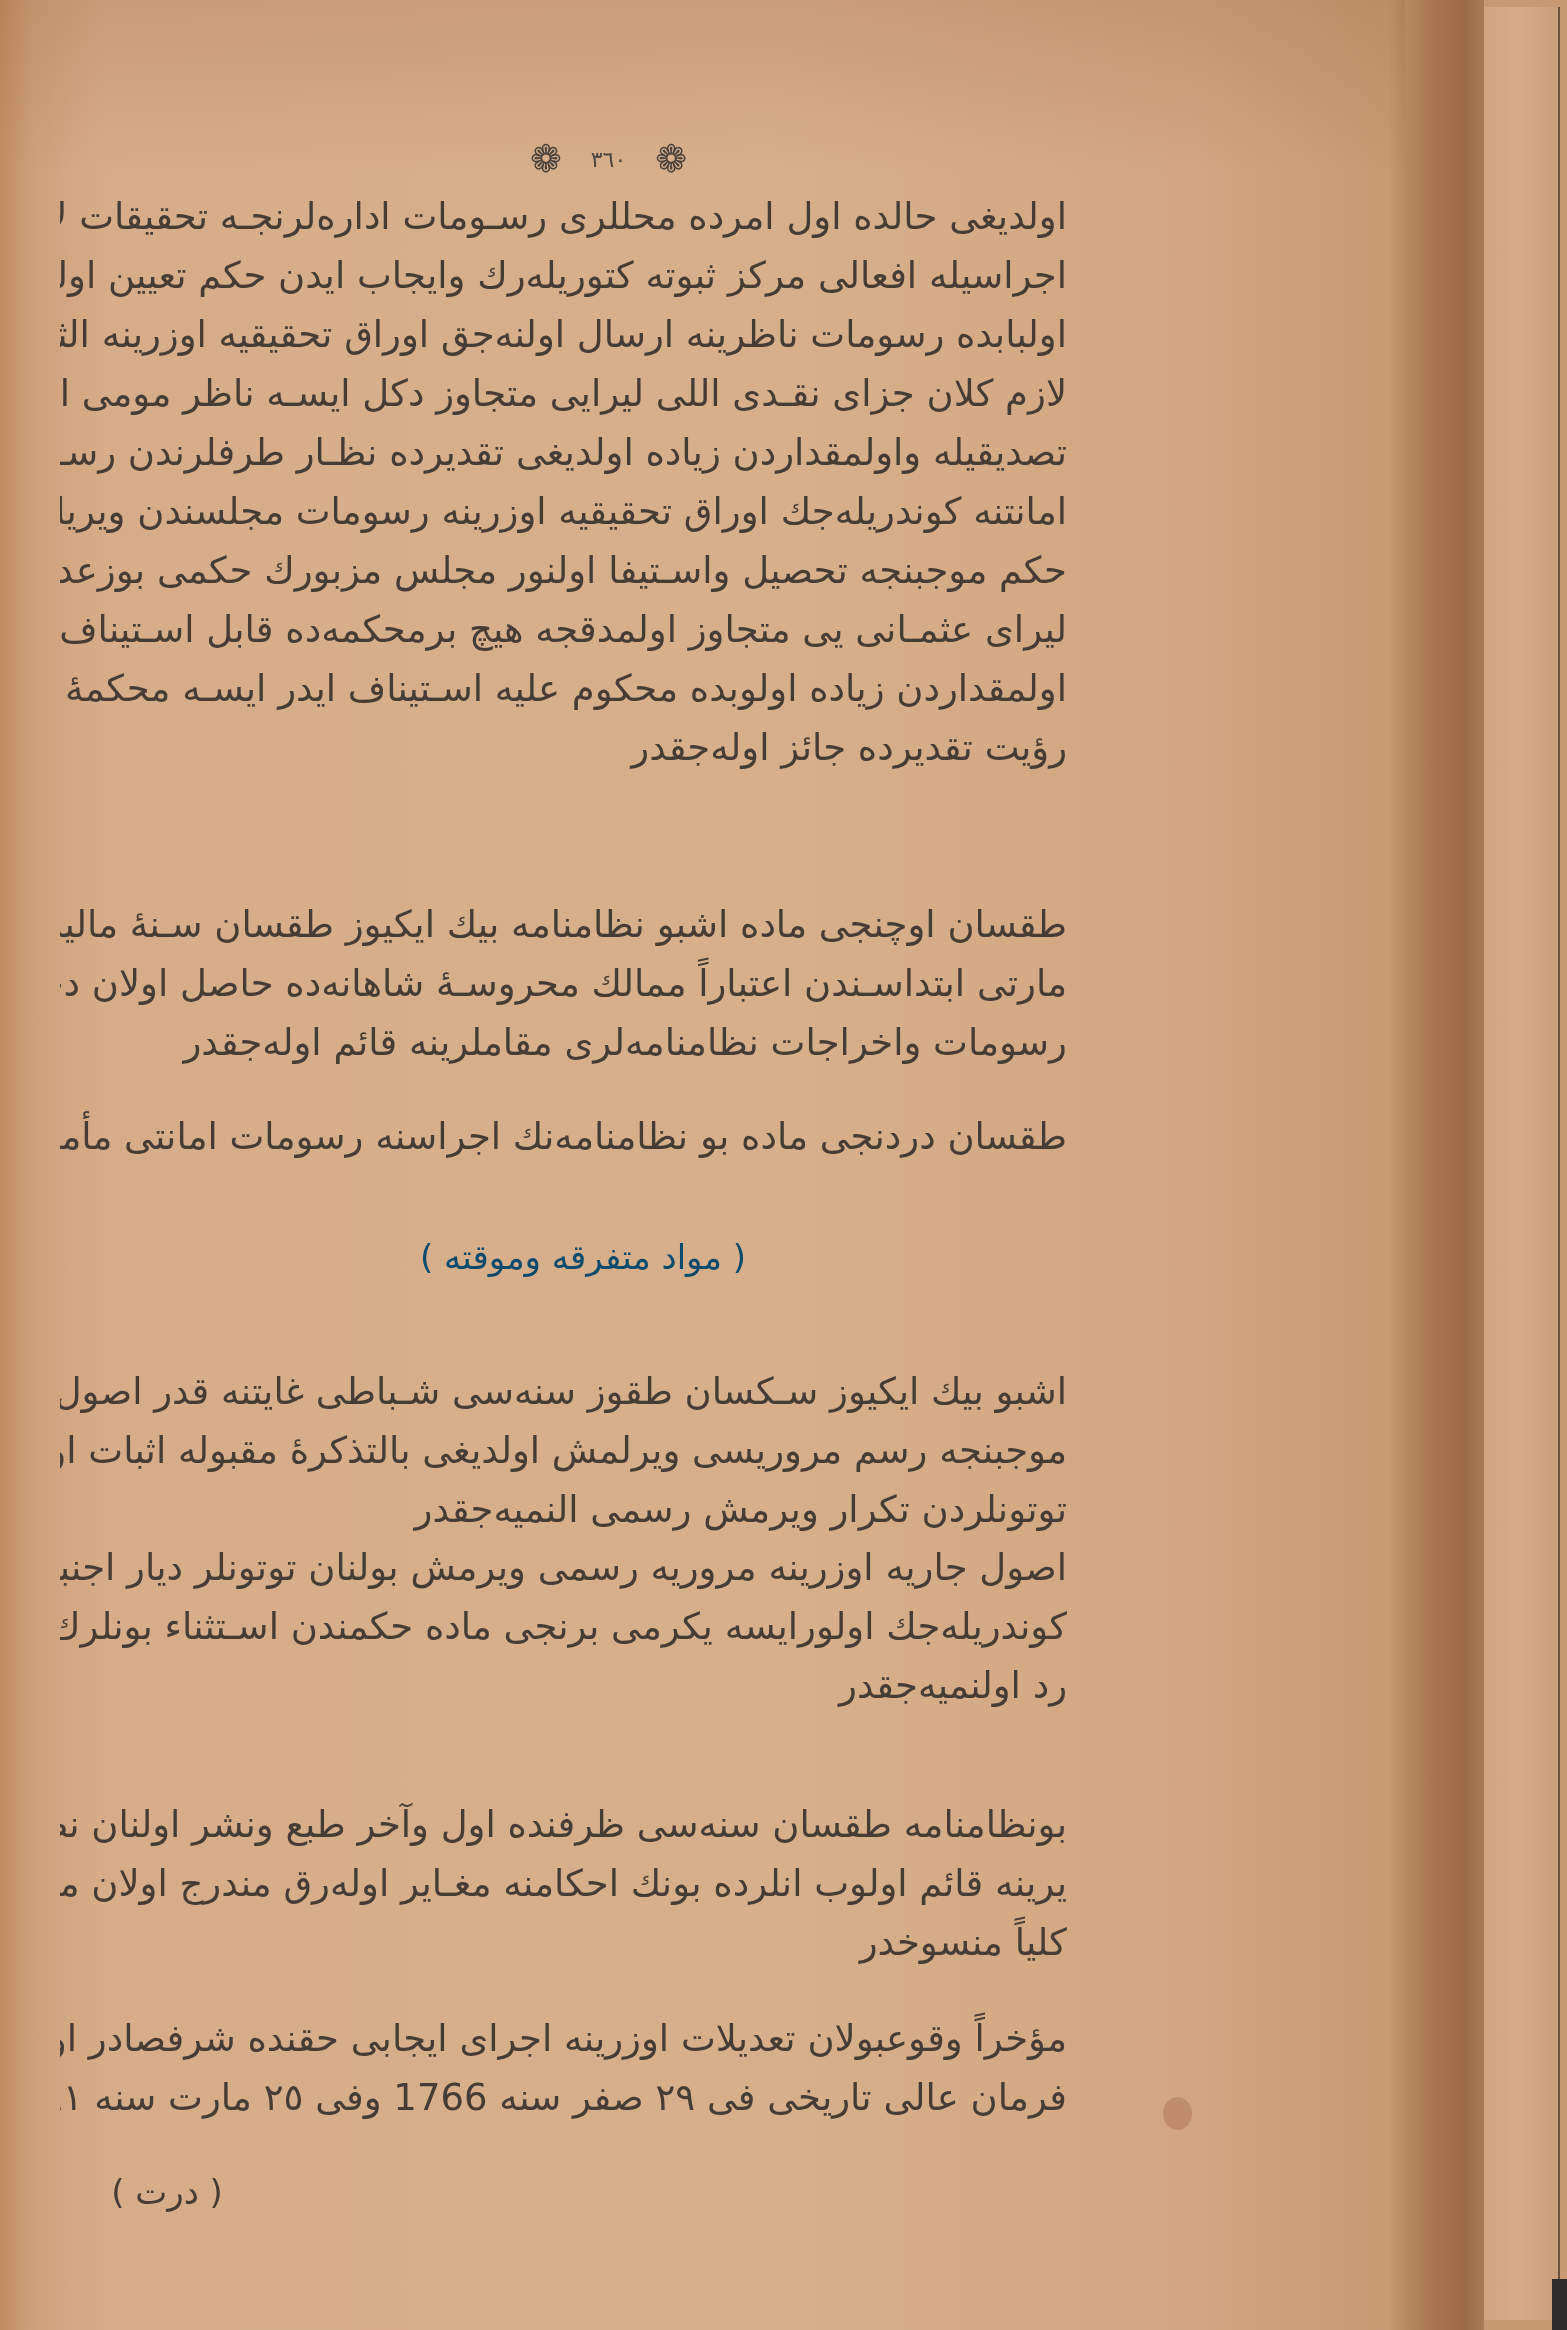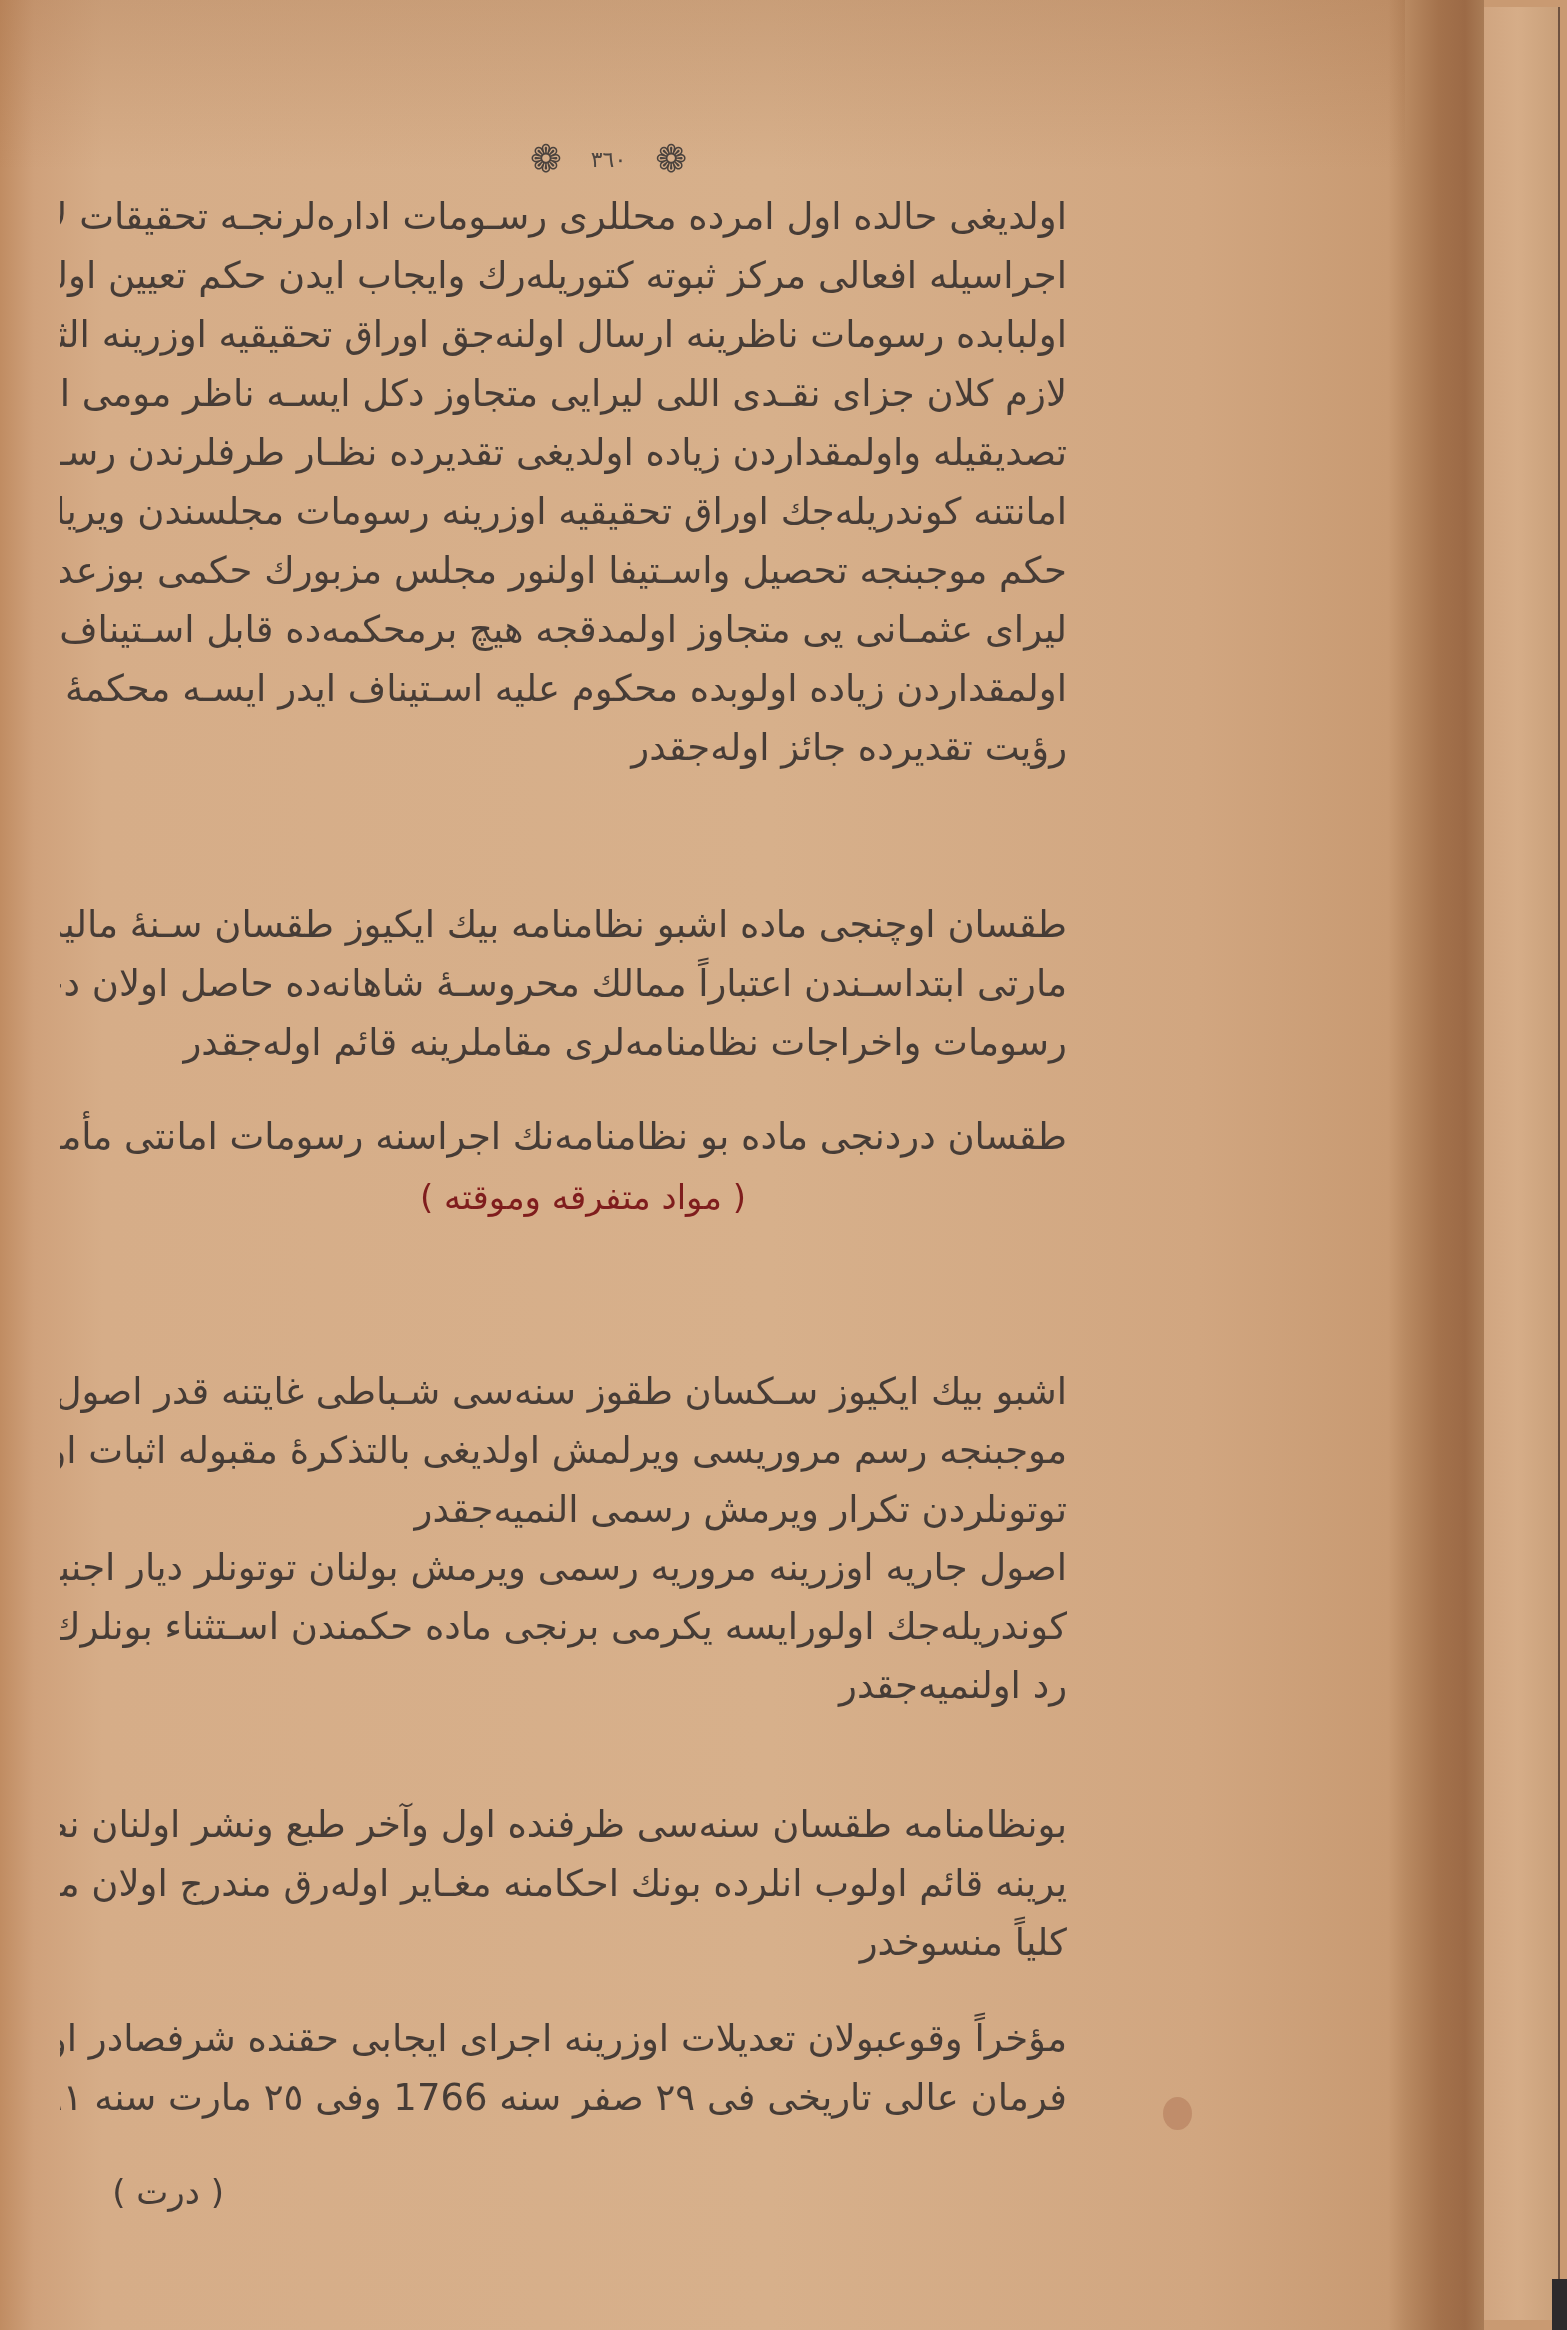--- a/index.html
+++ b/index.html
@@ -38,31 +38,31 @@
   .page-number { font-size:22px; direction:rtl; letter-spacing:1.7px; }
 
   .text-block {
     position:absolute; left:60px; width:1007px;
     direction:rtl; text-align:justify; text-align-last:right;
     color:#463c36; font-size:37px; line-height:59px;
     font-family:"DejaVu Sans", sans-serif;
   }
   .text-block .line { display:block; white-space:nowrap; overflow:hidden; }
   .centered-heading {
-    position:absolute; left:343px; top:1172px; width:480px;
-    direction:rtl; text-align:center; color:#7f1d1d;
+    position:absolute; left:343px; top:1232px; width:480px;
+    direction:rtl; text-align:center; color:#0c4a6e;
     font-family:"DejaVu Sans", sans-serif; font-size:34px; line-height:51px;
   }
   .stain {
     position:absolute; left:1163px; top:2097px; width:29px; height:33px;
     border-radius:50%; background:rgba(170,110,80,0.45);
   }
   .signature {
-    position:absolute; left:78px; top:2172px; width:146px;
-    direction:rtl; color:#463c36;
+    position:absolute; left:94px; top:2172px; width:146px;
+    direction:rtl; text-align:center; color:#463c36;
     font-family:"DejaVu Sans", sans-serif; font-size:34px;
   }
 </style>
 </head>
 <body>
 
 <div class="page"></div>
 <div class="spine-shadow"></div>
 <div class="next-page"></div>
 <div class="corner-dark"></div>

